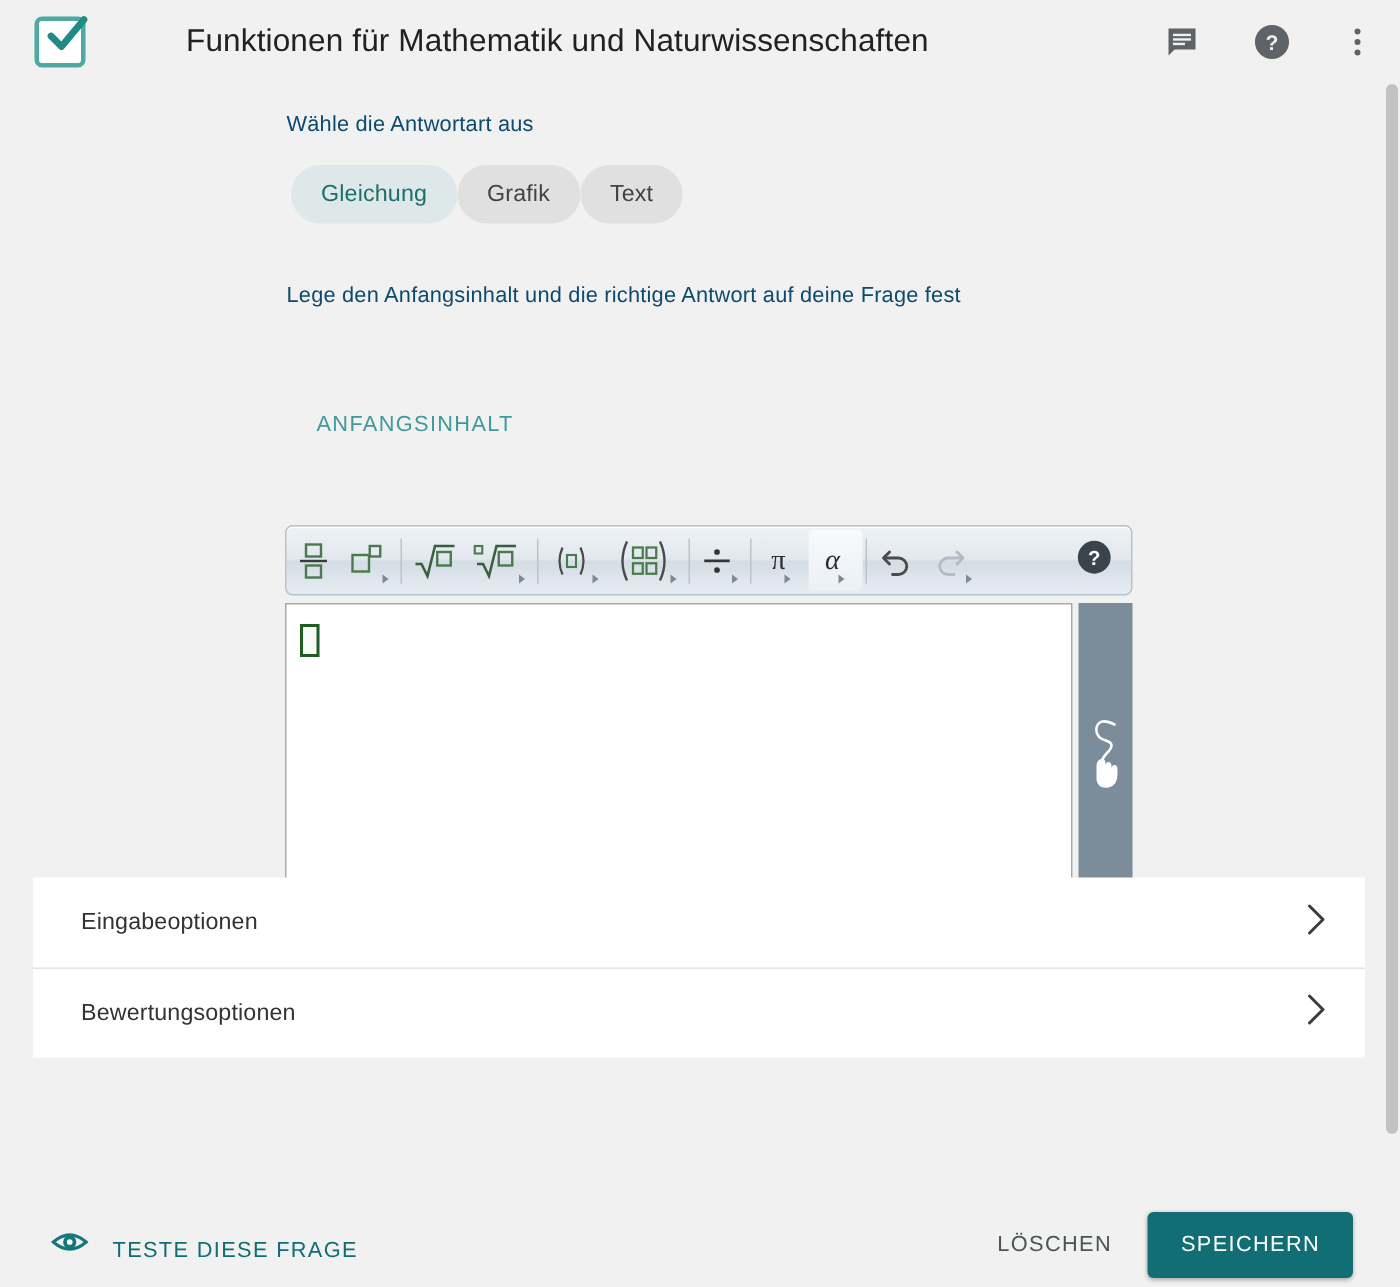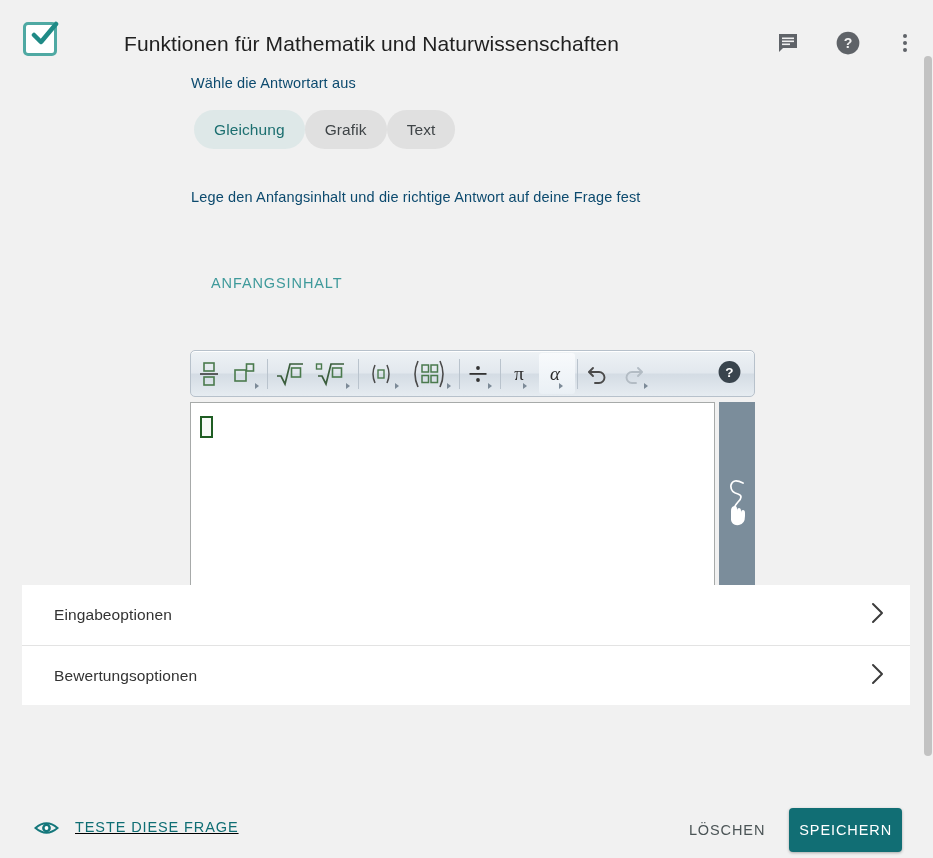--- a/index.html
+++ b/index.html
@@ -8,21 +8,21 @@
     background: #f1f1f1;
     font-family: "Liberation Sans", sans-serif;
     overflow: hidden;
   }
   #app { position: relative; width: 933px; height: 858px; background: #f1f1f1; }
 
   
   .header {
     position: absolute; top: 0; left: 0; width: 933px; height: 56px;
     background: #f1f1f1;
-    display: flex; align-items: flex-end;
+    display: flex; align-items: center;
   }
   .logo-wrap { width: 56px; display: flex; justify-content: center; align-items: center; margin-left: 12px;}
   .logo-box {
     width: 34px; height: 34px; border-radius: 5px;
     border: 3px solid #4fa9a3; position: relative; background: #ffffff;
   }
   .logo-box .tick {
     position: absolute; left: 3px; top: -5px; width: 30px; height: 30px;
   }
   .header-title {
@@ -112,30 +112,30 @@
   }
   .acc-row + .acc-row { border-top: 1px solid #e3e3e3; }
   .acc-label { font-size: 15.5px; color: #333333; letter-spacing: .1px; }
   .chev { color: #404040; }
 
   
   .footer {
     position: absolute; left: 0; top: 746px; width: 920px; height: 56px;
     display: flex; align-items: center; padding: 0 18px 0 34px;
   }
-  .test-link { display: flex; align-items: flex-start; gap: 16px; cursor: pointer; text-decoration: underline; }
+  .test-link { display: flex; align-items: flex-end; gap: 16px; cursor: pointer; }
   .test-label { font-size: 14.5px; color: #0f6e74; letter-spacing: .9px; }
   .footer-right { margin-left: auto; display: flex; align-items: center; gap: 10px; }
   .btn-text {
     font-size: 14.5px; color: #4b5456; letter-spacing: .9px; cursor: pointer;
     padding: 10px 14px;
   }
   .btn-primary {
     background: #116e74; color: #ffffff; font-size: 14.5px; letter-spacing: .9px;
-    padding: 14px 10px; border-radius: 4px; cursor: pointer; border: none;
+    padding: 14px 22px; border-radius: 4px; cursor: pointer; border: none;
     box-shadow: 0 1px 3px rgba(0,0,0,.3);
     font-family: "Liberation Sans", sans-serif;
   }
 
   
   .scrollbar { position: absolute; right: 0; top: 56px; width: 13px; height: 802px; background: #f1f1f1; }
   .scroll-thumb { position: absolute; right: 1px; top: 0px; width: 8px; height: 700px; background: #c2c2c2; border-radius: 4px; }
   .scroll-edge { position:absolute; right: 12px; top: 56px; width: 1px; height: 802px; background:#dcdcdc;}
 </style>
 </head>

